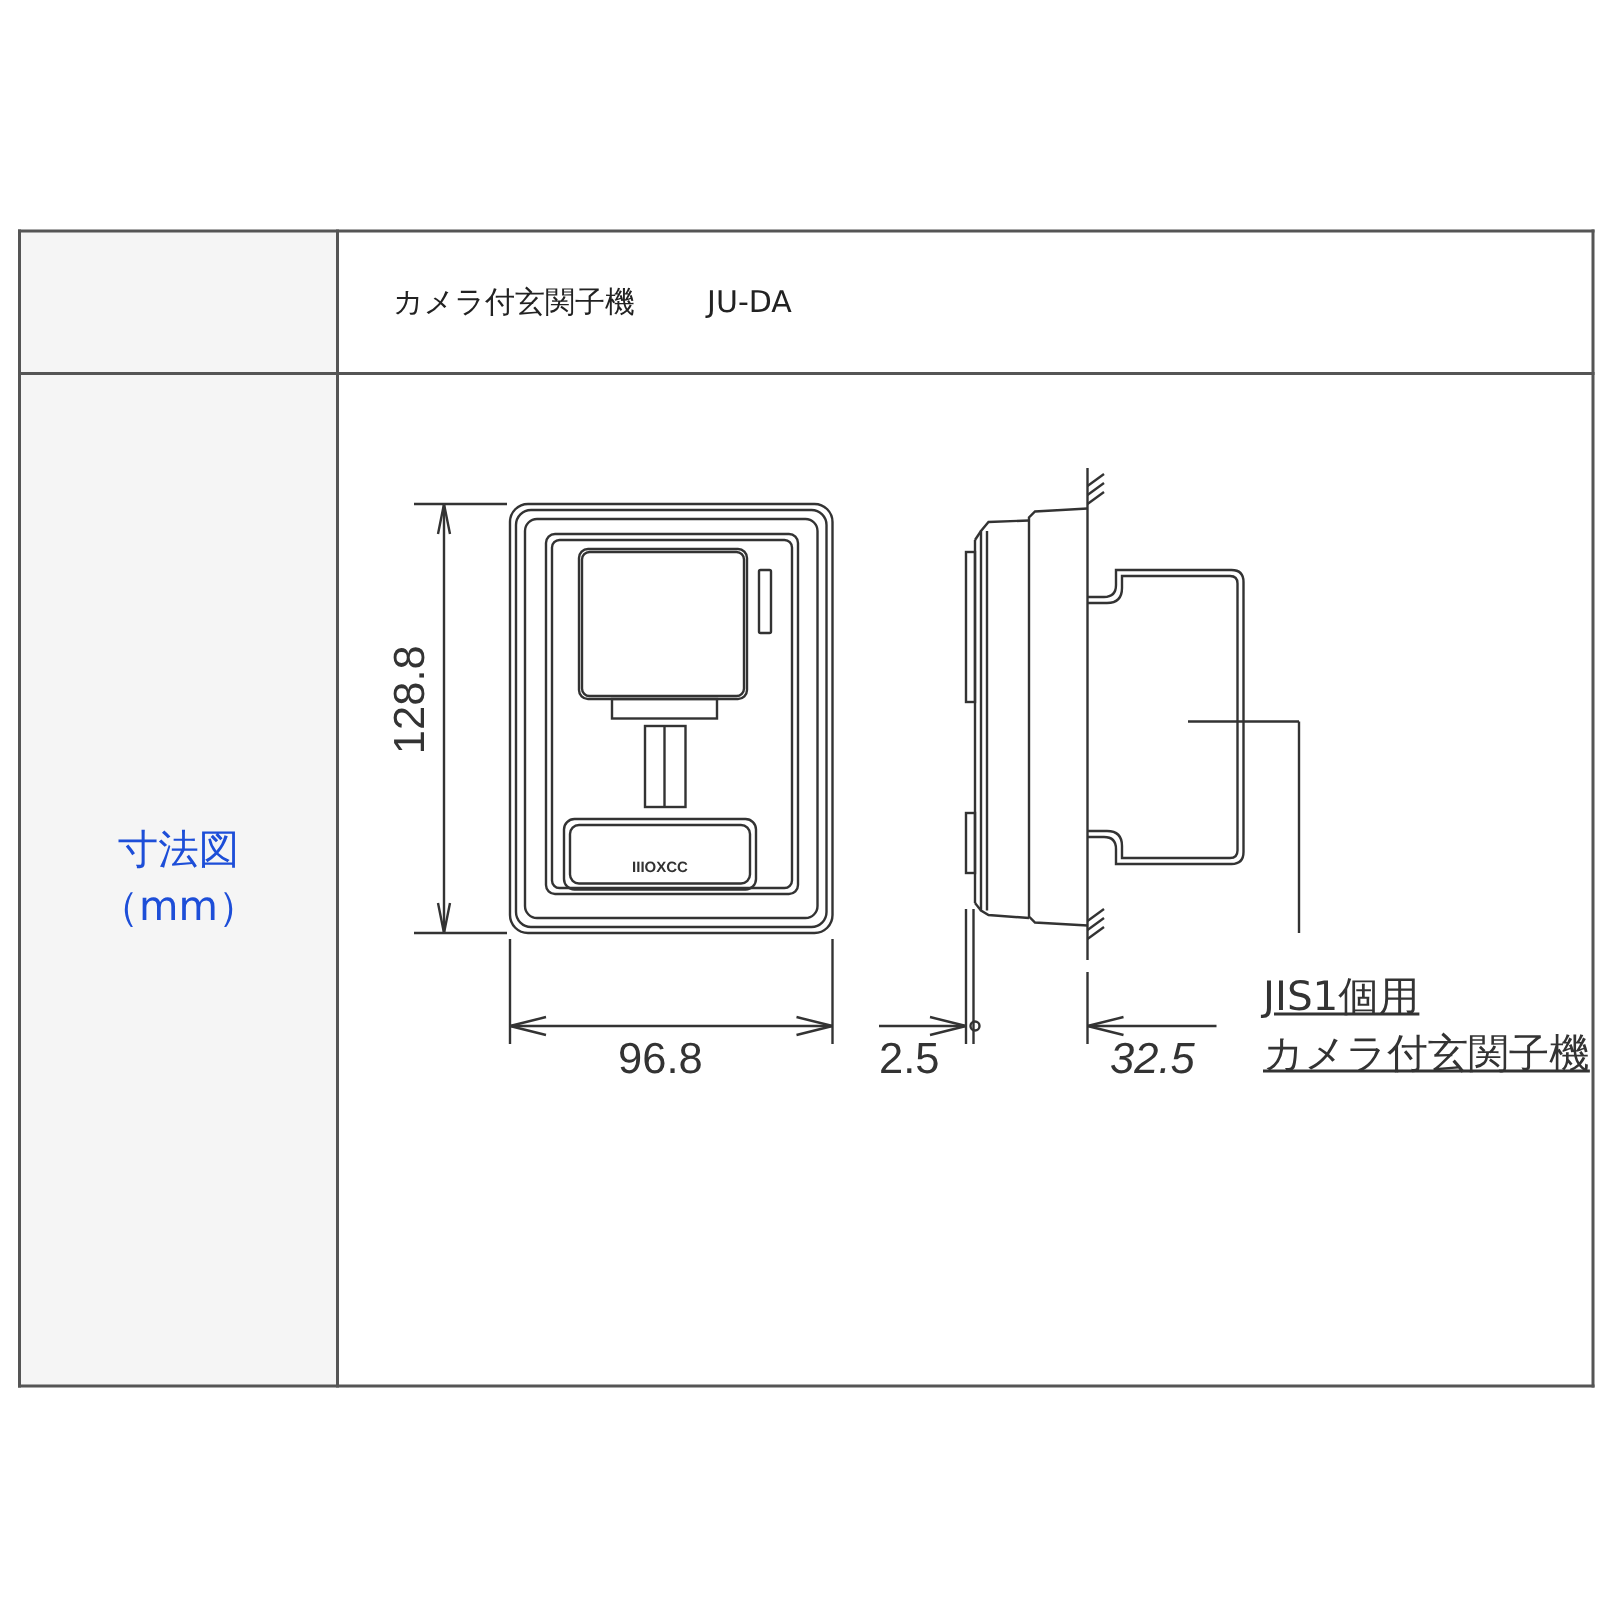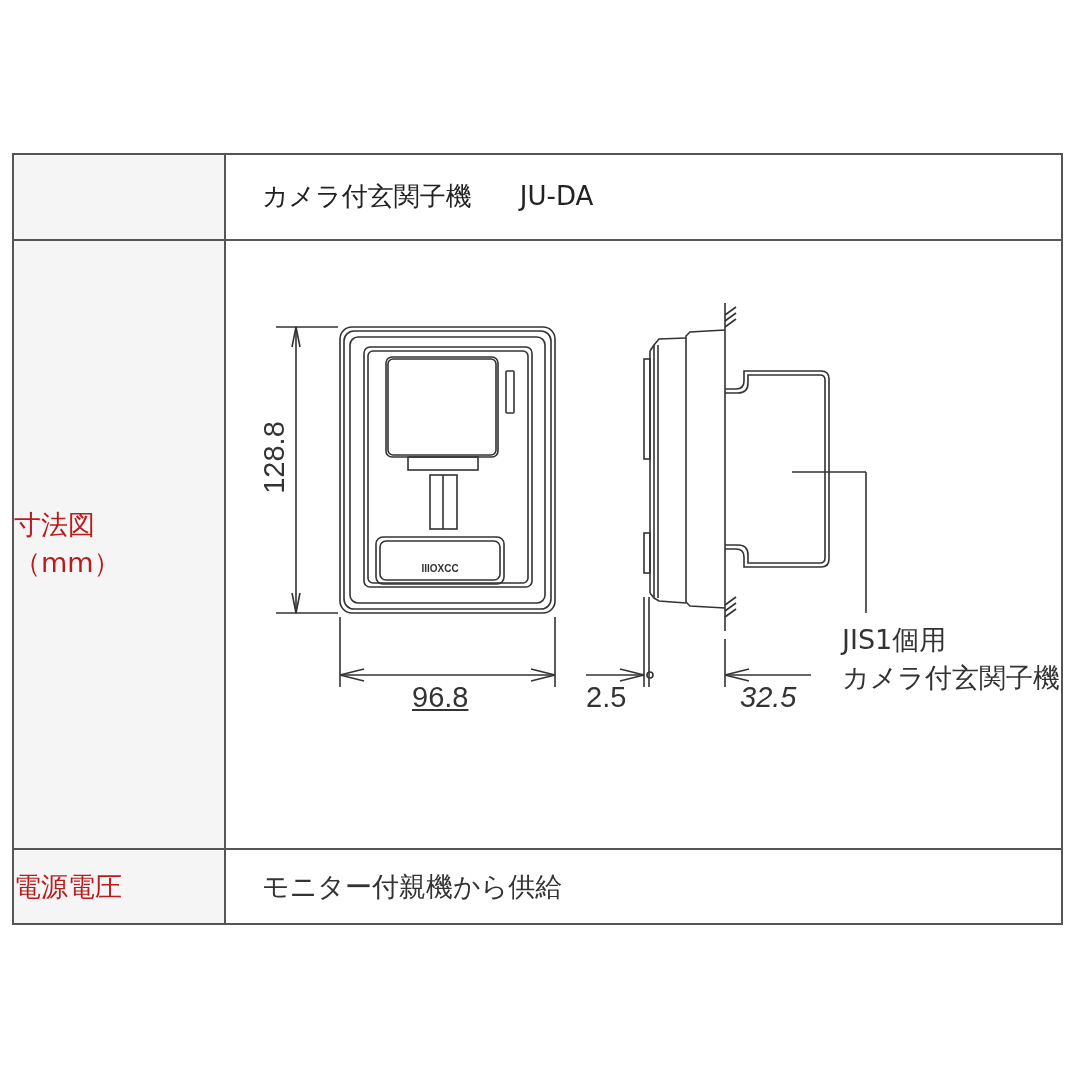--- a/index.html
+++ b/index.html
@@ -1,26 +1,26 @@
 <!DOCTYPE html>
 <html><head>
 <meta charset="utf-8">
 <style>
   html, body { margin:0; padding:0; background:#ffffff; }
   body { width:1080px; height:1080px; position:relative; overflow:hidden;
          font-family:"DejaVu Sans","Liberation Sans",sans-serif; color:#222; }
   .spec-table { position:absolute; left:12px; top:153px; width:1051px; height:772px;
                 border-collapse:collapse; table-layout:fixed; }
   .spec-table td { border:2px solid #555; padding:0; vertical-align:middle; }
-  .lbl { width:210px; background:#f5f5f5; font-size:27px; color:#b91c1c; line-height:38px;margin-top:46px; }
+  .lbl { width:210px; background:#f5f5f5; text-align:center; font-size:27px; color:#1d4ed8; line-height:38px;margin-top:46px; }
   .val { background:#fff; font-size:27px; color:#333; padding-left:36px !important; }
   .row-title { height:71px; }
   .row-diagram { height:506px; }
   .row-spec { height:62px; }
-  .title-cell { font-size:26px; padding-left:36px !important; color:#222;margin-top:20px; }
+  .title-cell { font-size:20px; padding-left:36px !important; color:#222;margin-top:20px; }
   .title-model { margin-left:48px; }
   .diagram-cell { position:relative; }
   .diagram-svg { position:absolute; left:0; top:0; }
   .dim-label { position:absolute; font-size:29px; color:#333; font-family:"Liberation Sans",sans-serif; }
   .dim-vert { transform:rotate(-90deg); transform-origin:center center; }
   .callout { position:absolute; font-size:27px; color:#333; line-height:38px; }
 </style>
 </head>
 <body>
 
@@ -114,27 +114,23 @@
             <line x1="499" y1="398" x2="499" y2="446"></line>
             <line x1="360" y1="434" x2="418" y2="434"></line>
             <polyline points="394,428 418,434 394,440"></polyline>
             <circle cx="424" cy="434" r="3"></circle>
             <line x1="499" y1="434" x2="585" y2="434"></line>
             <polyline points="523,428 499,434 523,440"></polyline>
           </g>
         </g>
       </svg>
       <div class="dim-label dim-vert" style="left:-2px; top:200px; width:100px; text-align:center;">128.8</div>
-      <div class="dim-label" style="left:186px; top:440px;text-decoration:underline;">96.8</div>
+      <div class="dim-label" style="left:186px; top:440px;">96.8</div>
       <div class="dim-label" style="left:360px; top:440px;">2.5</div>
       <div class="dim-label" style="left:514px; top:440px;font-style:italic;">32.5</div>
-      <div class="callout" style="left:616px; top:380px;">
+      <div class="callout" style="left:616px; top:396px;text-decoration:underline;">
         <div>JIS1個用</div>
         <div>カメラ付玄関子機</div>
       </div>
     </td>
   </tr>
-  <tr class="row-spec">
-    <td class="lbl">電源電圧</td>
-    <td class="val">モニター付親機から供給</td>
-  </tr>
 </tbody>
   </table>
 
 </body></html>

